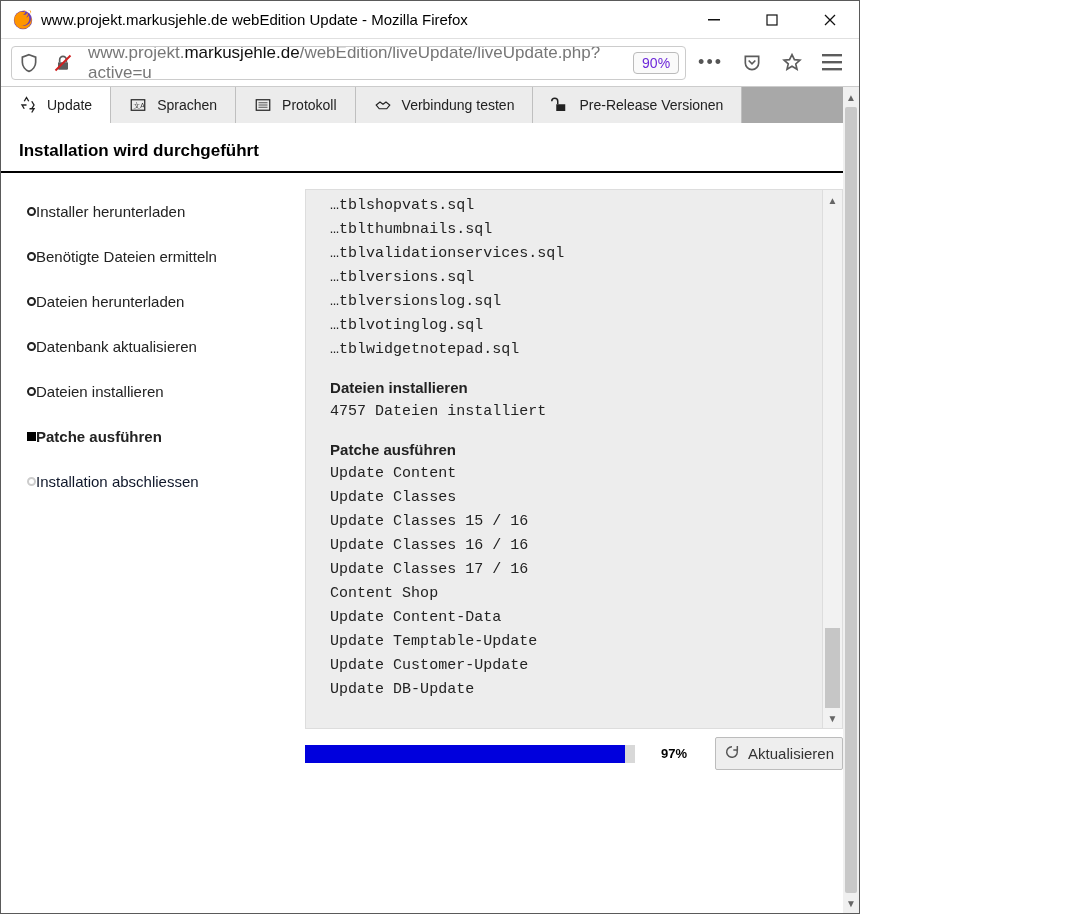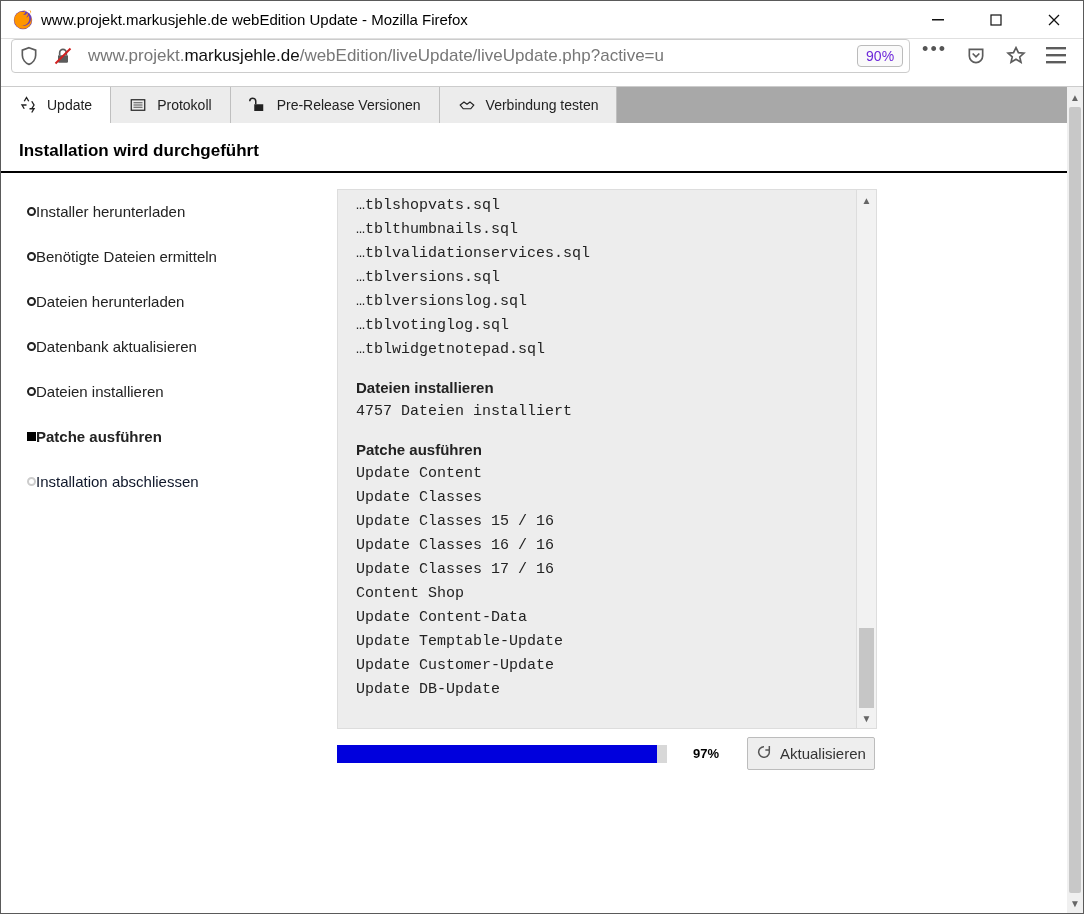--- a/index.html
+++ b/index.html
@@ -1,23 +1,23 @@
 <!DOCTYPE html>
 <html><head>
 <meta charset="utf-8">
 <style>
   * { box-sizing: border-box; }
   html, body { margin: 0; padding: 0; font-family: "Segoe UI", Arial, sans-serif; font-size: 13px; background: #fff; }
-  .window { width: 1084px; height: 914px; border: 1px solid #5a5a5a; background: #fff; display: flex; flex-direction: column; }
+  .window { width: 860px; height: 914px; border: 1px solid #5a5a5a; background: #fff; display: flex; flex-direction: column; }
   .titlebar { height: 38px; display: flex; align-items: center; background: #fff; border-bottom: 1px solid #e0e0e0; }
   .titlebar .ff-icon { width: 20px; height: 20px; margin: 0 8px 0 12px; }
   .titlebar .title { flex: 1; font-size: 15px; color: #000; }
   .winbtn { width: 58px; height: 100%; display: flex; align-items: center; justify-content: center; color: #111; }
   .winbtn svg { width: 12px; height: 12px; }
-  .toolbar { height: 48px; display: flex; padding: 0 10px; border-bottom: 1px solid #ccc; gap: 6px; }
+  .toolbar { height: 48px; display: flex; align-items: center; padding: 0 10px; border-bottom: 1px solid #ccc; gap: 6px; }
   .icon-btn { width: 34px; height: 34px; display: flex; align-items: center; justify-content: center; }
   .icon-btn svg { width: 20px; height: 20px; fill: #5c5c5c; }
   .urlbar { flex: 1; height: 34px; border: 1px solid #ccc; border-radius: 4px; display: flex; align-items: center; overflow: hidden; }
   .urlfield { flex: 1; border: none; outline: none; padding: 0 8px; font-size: 17px; color: #777; background: transparent; }
   .urlfield .dark { color: #111; }
   .zoom-badge { font-size: 14px; border: 1px solid #bbb; border-radius: 4px; padding: 2px 8px; margin-right: 6px; color: #6d28d9; background: #fafafa; }
   .dots { margin: 0 6px; letter-spacing: 2px; font-size: 18px; color: #555; }
   .ham { width: 34px; height: 34px; display: flex; align-items: center; justify-content: center; }
   .ham svg { width: 20px; height: 18px; }
 
@@ -41,21 +41,21 @@
   .steps ul { list-style: none; margin: 0; padding: 0; }
   .steps li { display: flex; align-items: center; padding: 14px 0; font-size: 15px; color: #222; }
   .steps li.done .bullet { width: 9px; height: 9px; border: 2px solid #222; border-radius: 50%; background: transparent; }
   .steps li.current { font-weight: bold; }
   .steps li.current .bullet { width: 9px; height: 9px; background: #000; }
   .steps li.pending { color: #0f172a; }
   .steps li.pending .bullet { width: 9px; height: 9px; border: 2px solid #ccc; border-radius: 50%; }
 
   .main { width: 540px; }
   .log-wrap { position: relative; border: 1px solid #ddd; background: #ededed; height: 540px; display: flex; }
-  .log-inner { flex: 1; padding: 4px 18px 8px; font-family: "Courier New", monospace; font-size: 15px; color: #222; line-height: 1.6; overflow: hidden; }
+  .log-inner { flex: 1; padding: 4px 10px 8px; font-family: "Courier New", monospace; font-size: 15px; color: #222; line-height: 1.6; overflow: hidden; margin-left: 14px; }
   .log-inner .sec-title { font-weight: bold; font-family: "Segoe UI", Arial, sans-serif; font-size: 15px; padding-top: 14px; }
   .log-scroll { width: 20px; background: #f2f2f2; display: flex; flex-direction: column; align-items: center; border-left: 1px solid #ddd; }
   .log-scroll .arrow { height: 20px; width: 100%; display: flex; align-items: center; justify-content: center; color: #666; font-size: 10px; }
   .log-scroll .track { flex: 1; width: 100%; position: relative; }
   .log-scroll .thumb { position: absolute; left: 2px; right: 2px; height: 80px; background: #c6c6c6; bottom: 0; }
 
   .progress-row { display: flex; align-items: center; gap: 14px; margin-top: 8px; }
   .progress { width: 330px; height: 18px; background: #d8d8d8; position: relative; }
   .progress .bar { position: absolute; top: 0; left: 0; bottom: 0; background: #0000dd; }
   .pct { font-size: 13px; font-weight: bold; color: #000; width: 40px; margin-left: 12px; }
@@ -141,43 +141,52 @@
               <svg viewBox="0 0 24 24">
                 <path d="M7 7l3-5 3 5M17 7l3 5-3 5M7 17l-3-5h6M14 17h6l-3 5" fill="none" stroke="#222" stroke-width="1.8"></path>
               </svg>
             </span>
             <span>Update</span>
           </div>
           <div class="tab">
             <span class="tab-ic">
               <svg viewBox="0 0 24 24">
                 <rect x="3" y="5" width="18" height="14" fill="none" stroke="#222" stroke-width="1.6"></rect>
+                <text x="6" y="16" font-size="9" font-family="Arial">文A</text>
+              </svg>
+            </span>
+            <span>Sprachen</span>
+          </div>
+          <div class="tab">
+            <span class="tab-ic">
+              <svg viewBox="0 0 24 24">
+                <rect x="3" y="5" width="18" height="14" fill="none" stroke="#222" stroke-width="1.6"></rect>
                 <line x1="6" y1="9" x2="18" y2="9" stroke="#222"></line>
                 <line x1="6" y1="12" x2="18" y2="12" stroke="#222"></line>
                 <line x1="6" y1="15" x2="18" y2="15" stroke="#222"></line>
               </svg>
             </span>
             <span>Protokoll</span>
           </div>
           <div class="tab">
             <span class="tab-ic">
               <svg viewBox="0 0 24 24">
+                <path d="M3 12l5-4 4 3 4-3 5 4-4 5H7z" fill="none" stroke="#222" stroke-width="1.6"></path>
+              </svg>
+            </span>
+            <span>Verbindung testen</span>
+          </div>
+          <div class="tab">
+            <span class="tab-ic">
+              <svg viewBox="0 0 24 24">
                 <rect x="7" y="11" width="12" height="9" fill="#222"></rect>
                 <path d="M9 11V7a4 4 0 0 0-8 0" fill="none" stroke="#222" stroke-width="2"></path>
               </svg>
             </span>
             <span>Pre-Release Versionen</span>
-          </div>
-          <div class="tab">
-            <span class="tab-ic">
-              <svg viewBox="0 0 24 24">
-                <path d="M3 12l5-4 4 3 4-3 5 4-4 5H7z" fill="none" stroke="#222" stroke-width="1.6"></path>
-              </svg>
-            </span>
-            <span>Verbindung testen</span>
           </div>
         </div>
 
       <div class="heading">Installation wird durchgeführt</div>
 
       <div class="body">
         <div class="steps">
           <ul id="steps-ul">
               <li class="done">
                 <span class="bullet"></span>

